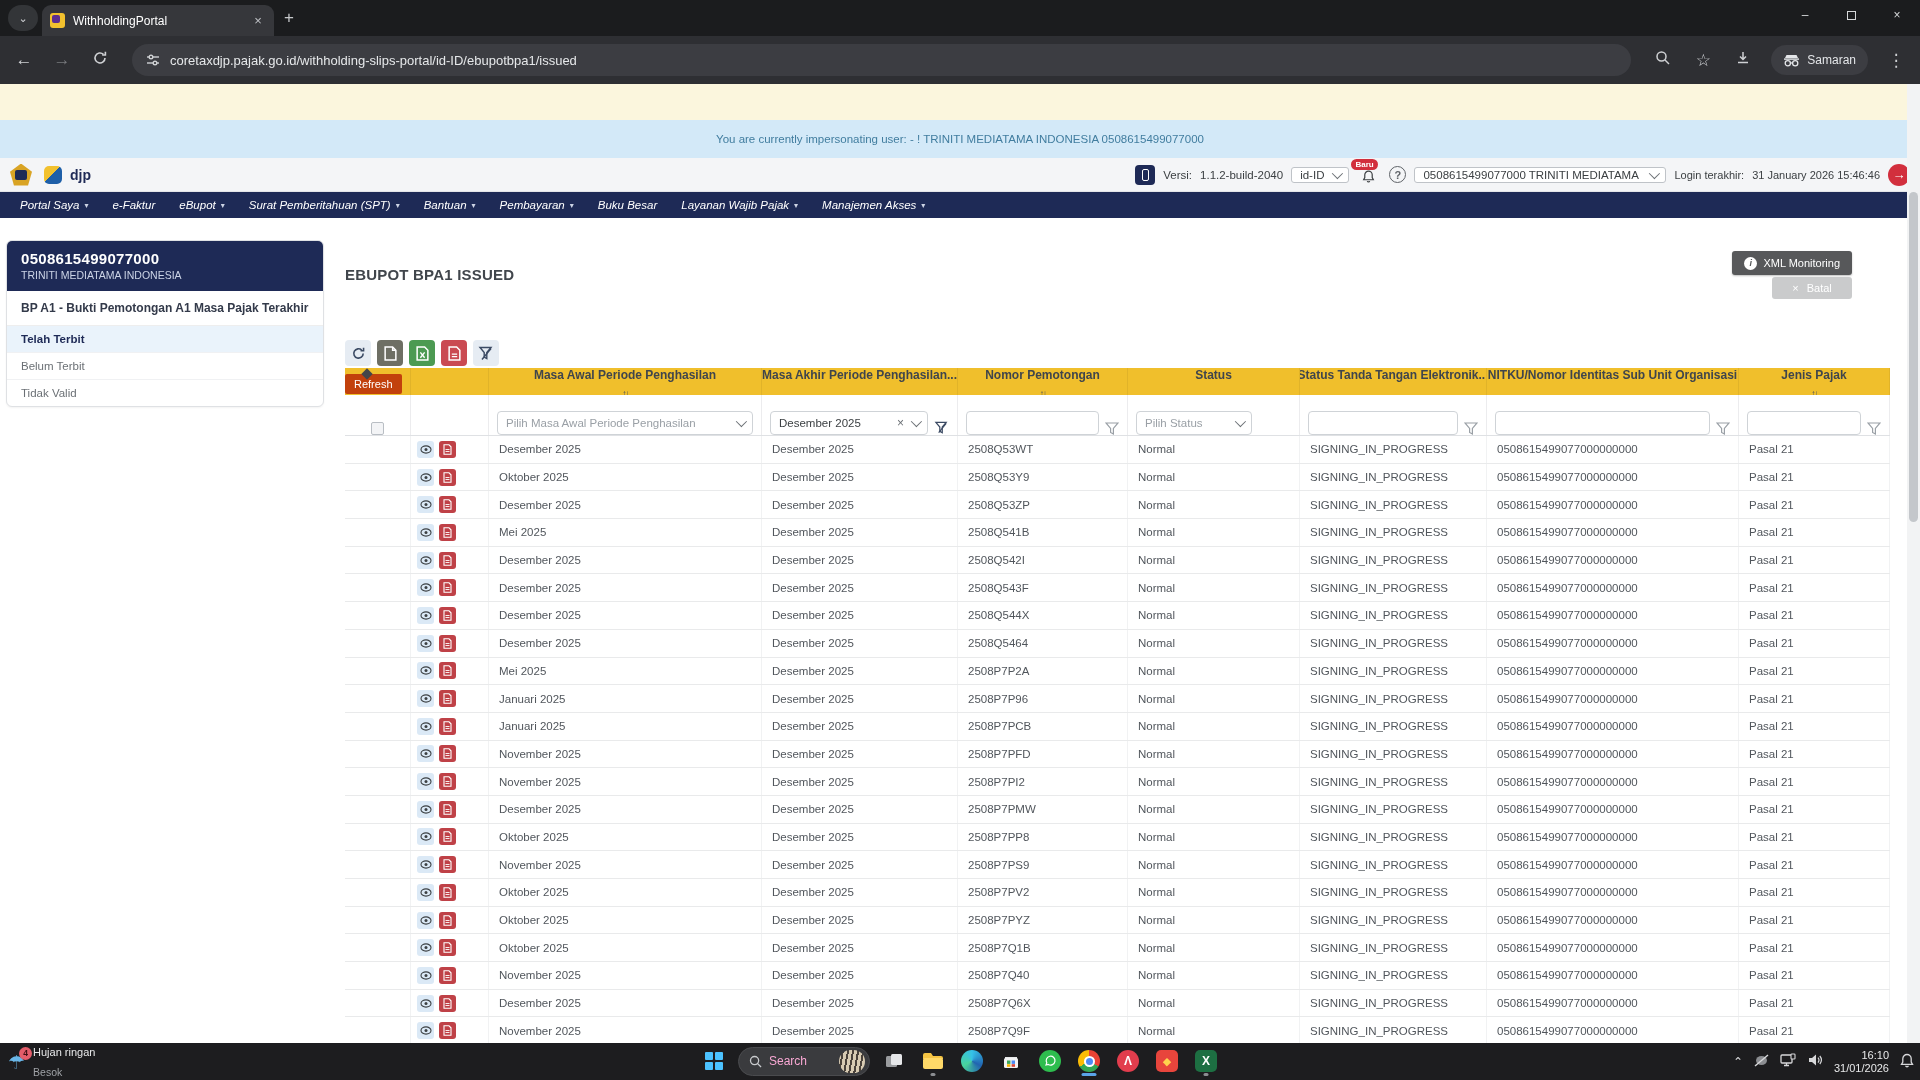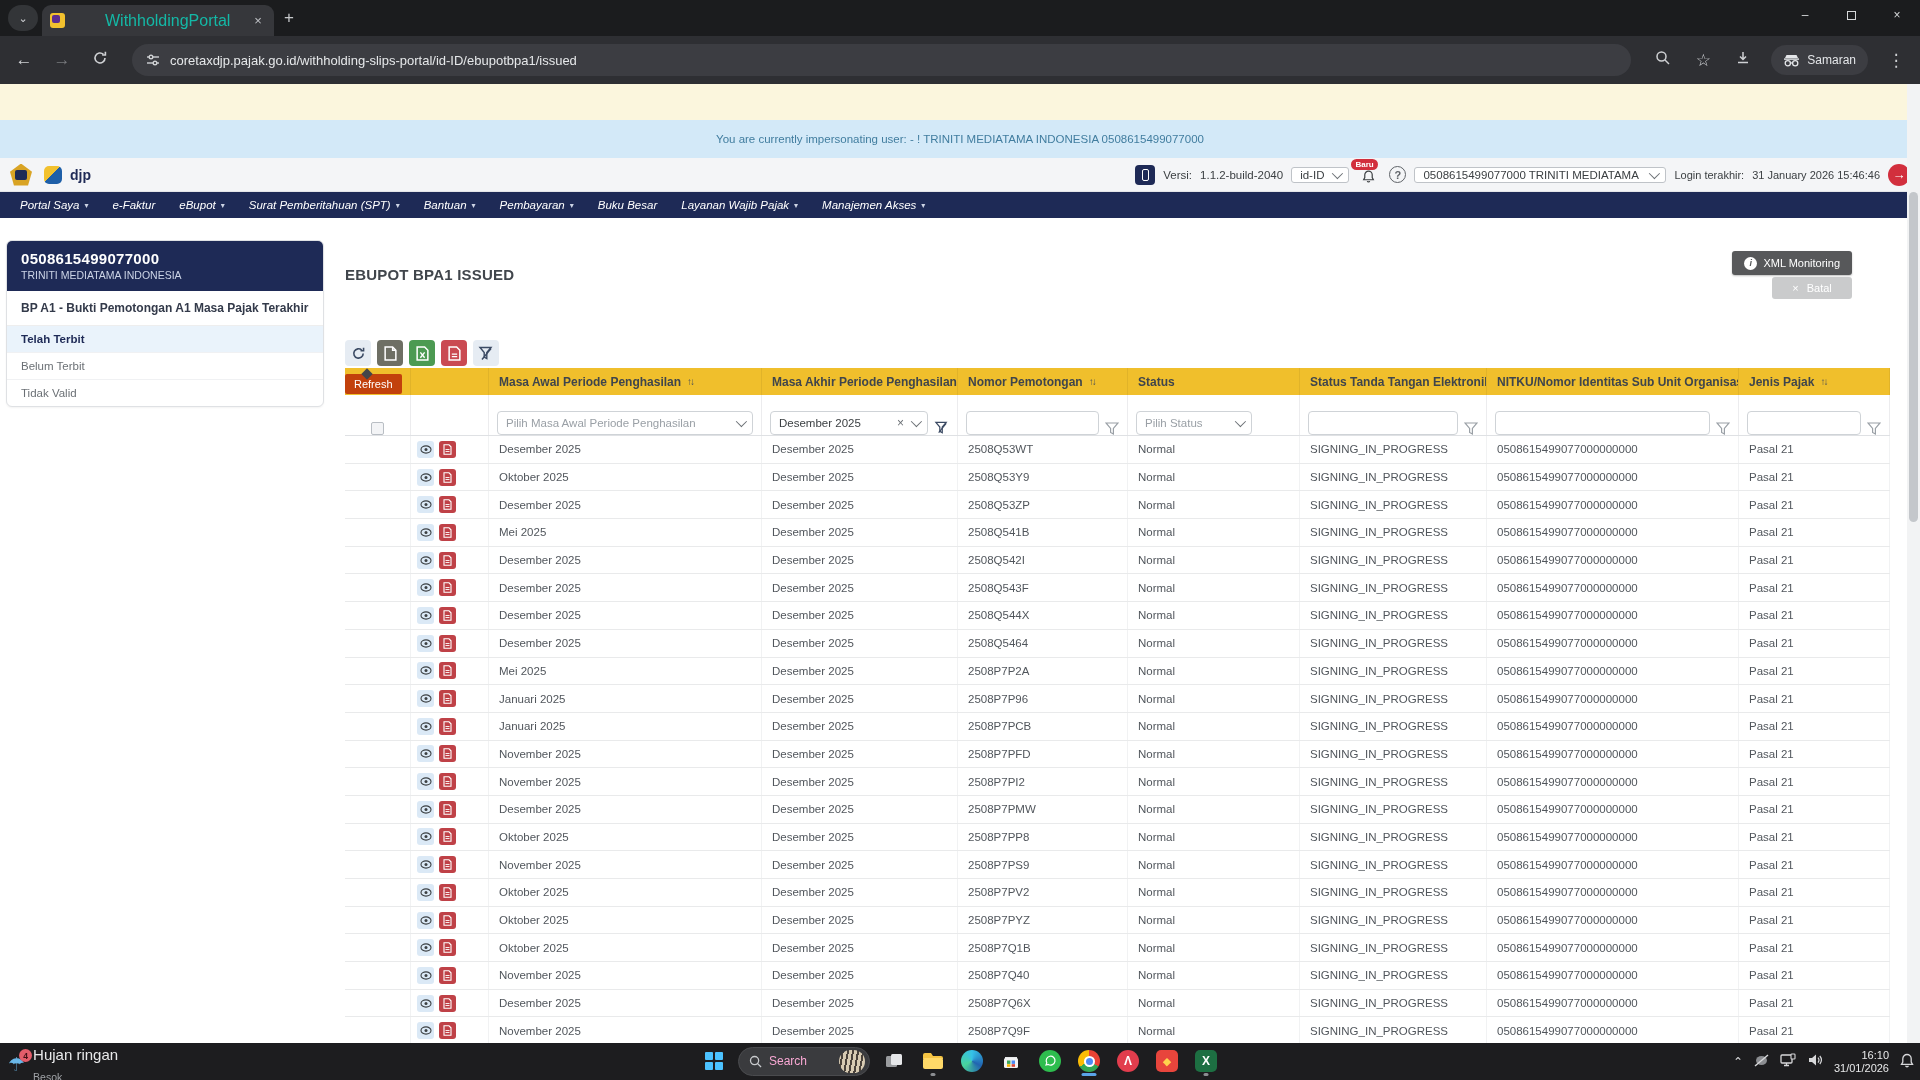--- a/index.html
+++ b/index.html
@@ -7,21 +7,21 @@
   html,body{width:1920px;height:1080px;overflow:hidden;background:#000;}
   body{font-family:"Liberation Sans","DejaVu Sans",sans-serif;font-size:12px;color:#51565c;}
   .screen{position:relative;width:1920px;height:1080px;background:#fff;overflow:hidden;}
 
   
   .tabstrip{position:absolute;left:0;top:0;width:100%;height:36px;background:#1b1c1e;display:flex;align-items:flex-end;}
   .tab-search-chip{width:30px;height:26px;margin:0 4px 5px 8px;border-radius:14px;background:#333538;color:#cfd1d4;display:flex;align-items:center;justify-content:center;font-size:11px;}
   .tab{width:232px;height:31px;background:#36373b;border-radius:9px 9px 0 0;display:flex;align-items:center;padding:0 8px;gap:8px;}
   .favicon{width:15px;height:15px;border-radius:3px;background:#f2c12e;position:relative;flex:none;}
   .favicon:before{content:"";position:absolute;left:2px;top:2px;width:8px;height:8px;background:#5b2d8f;border-radius:2px;}
-  .tab-title{color:#14b8a6;font-size:16px;flex:1;white-space:nowrap;overflow:hidden;margin-left:32px;}
+  .tab-title{color:#ffffff;font-size:12px;flex:1;white-space:nowrap;overflow:hidden;}
   .tab-close{color:#bfc1c5;font-size:13px;width:16px;height:16px;border-radius:8px;display:flex;align-items:center;justify-content:center;}
   .newtab{color:#c7c9cc;font-size:17px;margin:0 0 8px 10px;}
   .win-controls{margin-left:auto;display:flex;align-self:flex-start;}
   .win-btn{width:46px;height:30px;display:flex;align-items:center;justify-content:center;color:#d6d8da;font-size:12px;}
   .win-max{width:9px;height:9px;border:1px solid #d6d8da;}
   .toolbar{position:absolute;left:0;top:36px;width:100%;height:48px;background:#2e2f33;display:flex;align-items:center;padding:0 12px;gap:14px;}
   .nav-ic{color:#cfd1d4;font-size:17px;width:24px;text-align:center;}
   .nav-ic.dim{color:#77797d;}
   .url-pill{flex:1;height:32px;background:#3c3d42;border-radius:16px;display:flex;align-items:center;padding:0 14px;gap:10px;margin:0 6px;}
   .tune-ic{width:14px;height:14px;flex:none;}
@@ -76,21 +76,21 @@
   .act-doc{background:#6e6f64;}
   .act-xls{background:#4c9a52;}
   .act-pdf{background:#ca4a52;}
   .tooltip{position:absolute;left:0px;top:156px;background:#c2410c;color:#fff;font-size:11px;padding:4px 9px;border-radius:2px;z-index:5;}
   .tooltip:before{content:"";position:absolute;left:18px;top:-4px;width:8px;height:8px;background:#44464a;transform:rotate(45deg);}
 
   
   .table{position:absolute;left:0;top:150px;width:1545px;}
   .tgrid{display:grid;grid-template-columns:66px 78px 273px 196px 170px 172px 187px 252px minmax(0,1fr);}
   .thead{background:#f0bf2c;}
-  .th{height:27px;display:flex;align-items:center;padding:0 10px;font-size:12px;font-weight:bold;color:#3f454c;border-right:1px solid rgba(0,0,0,.06);white-space:nowrap;overflow:hidden;gap:6px;}
+  .th{height:27px;display:flex;align-items:center;padding:0 10px;font-size:12px;font-weight:bold;color:#3f454c;border-right:1px solid rgba(0,0,0,.06);white-space:nowrap;overflow:hidden;gap:6px;flex-direction:column;}
   .sort-icon{font-size:10px;color:#4a4f56;letter-spacing:-2px;}
   .sort-icon:after{content:"\2191\2193";}
   .tfilter{background:#fff;border-bottom:1px solid #dfe1e4;}
   .tf{height:40px;display:flex;align-items:flex-end;padding:0 8px;border-right:1px solid #ececee;gap:6px;}
   .checkbox{width:13px;height:13px;border:1px solid #b9bec4;border-radius:2px;background:#f3f4f6;margin:0 auto;}
   .f-select{height:24px;border:1px solid #cfd3d7;border-radius:4px;background:#fff;display:flex;align-items:center;padding:0 8px;gap:7px;font-size:11.5px;color:#9aa0a6;flex:1;min-width:0;}
   .f-select .val{color:#3c4043;}
   .f-select .ph{white-space:nowrap;overflow:hidden;flex:1;}
   .f-x{color:#6b7075;font-size:12px;}
   .f-input{height:24px;border:1px solid #cfd3d7;border-radius:4px;background:#fff;flex:1;min-width:0;}
@@ -103,21 +103,21 @@
   .chip-pdf{background:#bf4147;}
 
   .page-scrollbar{position:absolute;right:0;top:0;width:13px;height:959px;background:#f2f3f4;}
   .page-scrollbar .thumb{position:absolute;left:2px;top:108px;width:9px;height:330px;background:#c4c7cb;border-radius:5px;}
 
   
   .taskbar{position:absolute;left:0;top:1043px;width:100%;height:37px;background:#1d1d1f;display:flex;align-items:center;}
   .weather{position:absolute;left:8px;top:3px;display:flex;align-items:center;gap:8px;}
   .umb{position:relative;font-size:19px;color:#6ab7e8;}
   .umb .badge{position:absolute;right:-7px;top:-4px;background:#e35d6a;color:#401015;font-size:8.5px;font-weight:bold;width:13px;height:13px;border-radius:7px;display:flex;align-items:center;justify-content:center;}
-  .w-l1{color:#e8e9ea;font-size:15px;}
+  .w-l1{color:#e8e9ea;font-size:11px;}
   .w-l2{color:#9fa2a6;font-size:10.5px;margin-top:8px;}
   .task-center{position:absolute;left:50%;transform:translateX(-50%);display:flex;align-items:center;gap:9px;top:3px;}
   .t-ic{width:30px;height:30px;display:flex;align-items:center;justify-content:center;position:relative;border-radius:4px;}
   .t-dot{position:absolute;bottom:0px;left:50%;transform:translateX(-50%);width:5px;height:3px;border-radius:2px;background:#8b8d91;}
   .t-bar{position:absolute;bottom:0px;left:50%;transform:translateX(-50%);width:15px;height:3px;border-radius:2px;background:#5ba3e8;}
   .search-pill{height:29px;width:132px;background:#3a3b3e;border:1px solid #4a4b4e;border-radius:15px;display:flex;align-items:center;padding:0 4px 0 10px;gap:7px;}
   .search-pill .s-txt{color:#f9a8d4;font-size:12px;flex:1;}
   .zebra{width:26px;height:23px;border-radius:12px;background:repeating-linear-gradient(100deg,#d8cbb2 0 3px,#4a423a 3px 5px);}
   .start-ic{display:grid;grid-template-columns:8px 8px;grid-template-rows:8px 8px;gap:1.5px;}
   .start-ic i{background:#4cc2ff;border-radius:1px;}

